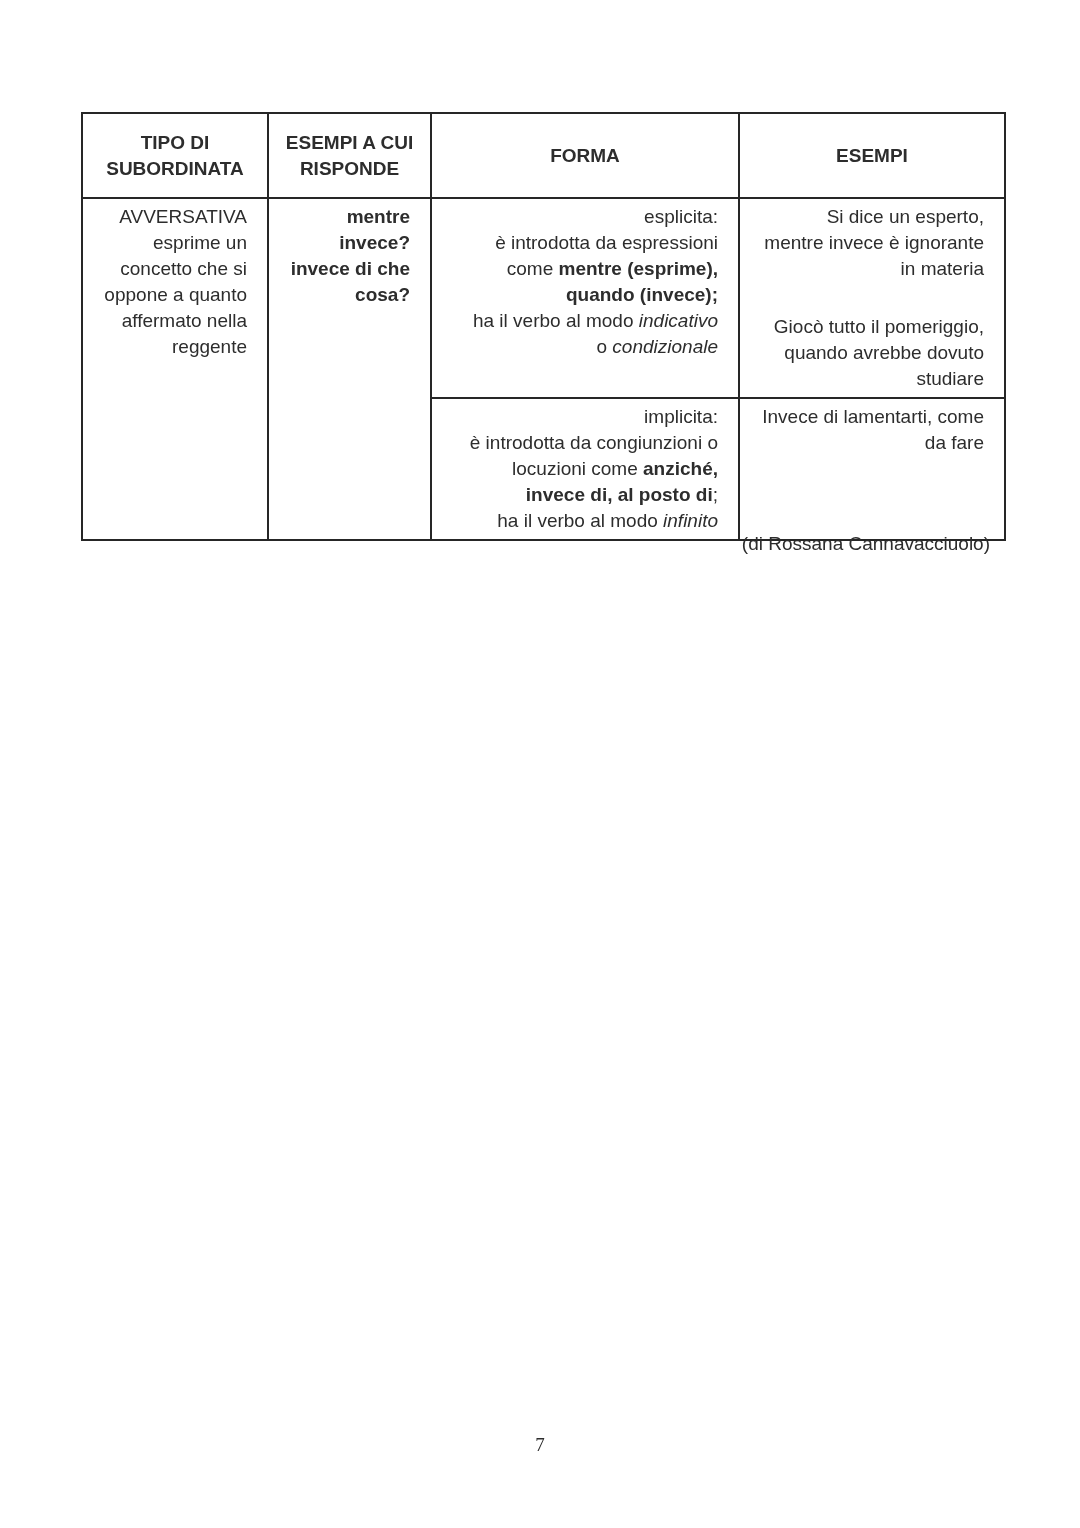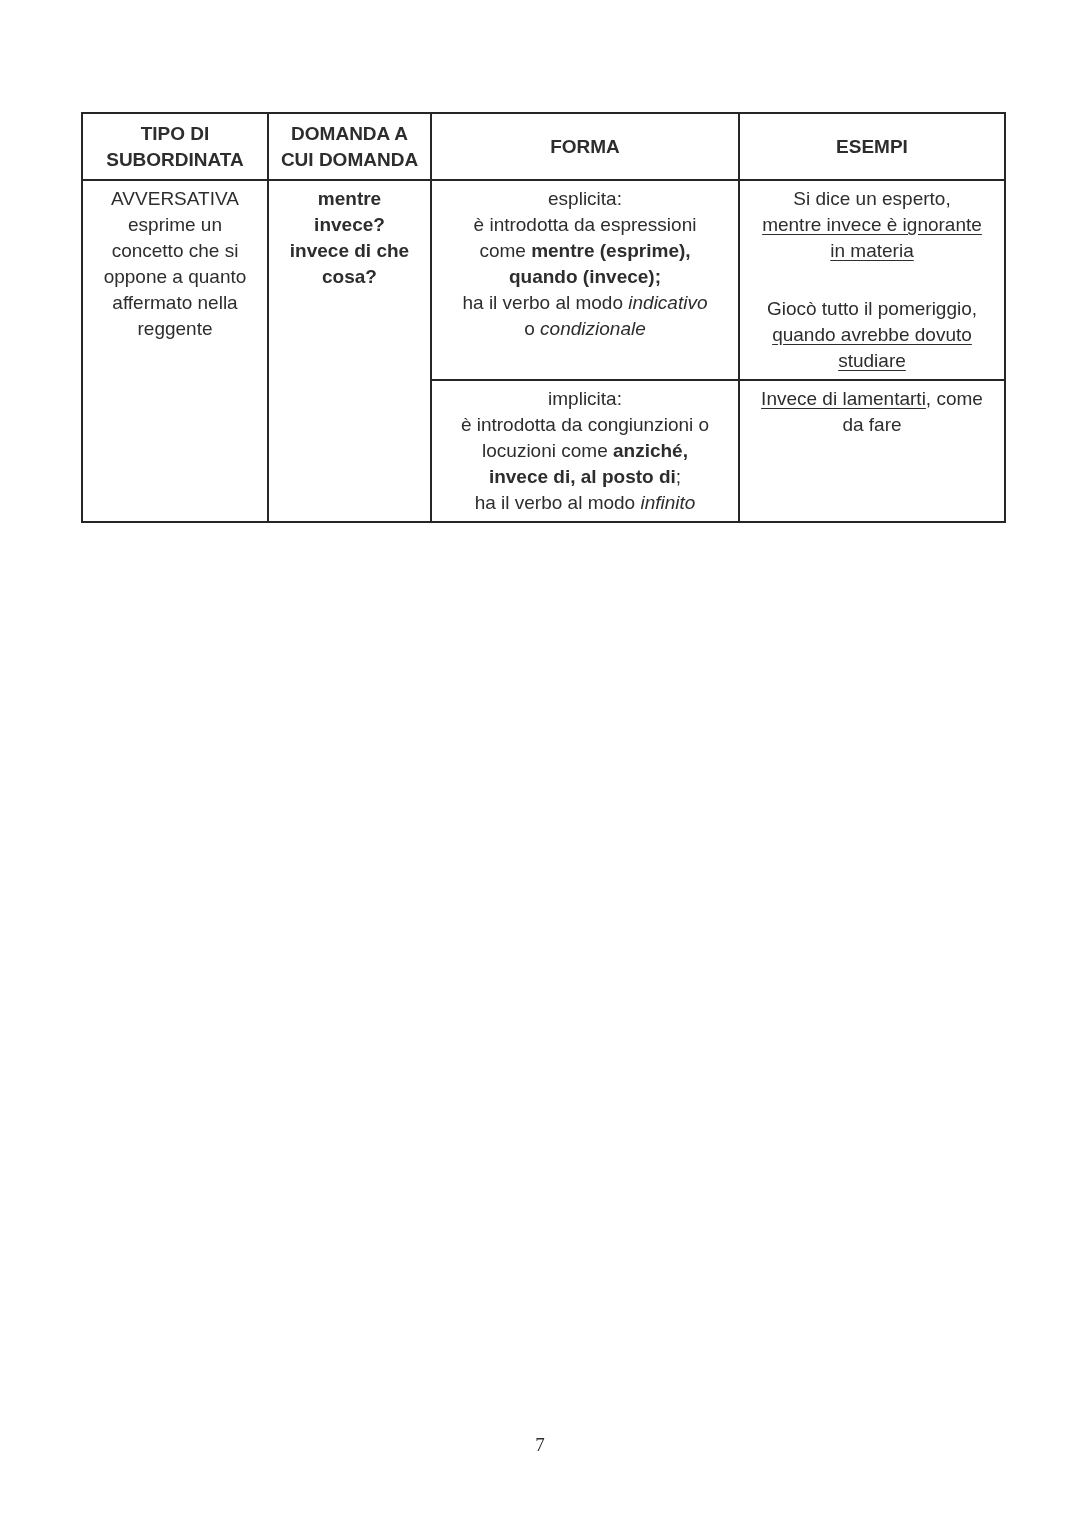--- a/index.html
+++ b/index.html
@@ -18,42 +18,42 @@
     left: 81px;
     top: 112px;
     border-collapse: collapse;
     table-layout: fixed;
     font-size: 19px;
     line-height: 26px;
   }
   table.doc-table td, table.doc-table th {
     border: 2px solid #262626;
     vertical-align: top;
-    text-align: center;
-    padding: 5px 8px;
+    text-align: right;
+    padding: 5px 20px;
     overflow: hidden;
   }
   table.doc-table th {
     font-weight: bold;
     text-align: center;
     vertical-align: middle;
     padding: 3px 6px;
   }
   .col-tipo   { width: 186px; }
   .col-dom    { width: 163px; }
   .col-forma  { width: 308px; }
   .col-esempi { width: 266px; }
-  tr.header-row   { height: 67px; }
+  tr.header-row   { height: 85px; }
   tr.row-esplicita{ height: 190px; }
   tr.row-implicita{ height: 141px; }
   .rt p { margin: 0; }
   .rt p.spacer { height: 32px; }
   .rt span.b { font-weight: bold; }
   .rt span.i { font-style: italic; }
-  .rt span.u { text-decoration: underline; text-underline-offset: 3px; margin-top: 13px; }
+  .rt span.u { text-underline-offset: 3px; margin-top: 13px; }
   .attribution {
     position: absolute;
     top: 533px;
     left: 81px;
     width: 923px;
     text-align: right;
     padding-right: 14px;
     font-size: 19px;
     color: #2d2d2d;
   }
@@ -76,21 +76,21 @@
   <table class="doc-table">
     <colgroup>
       <col class="col-tipo">
       <col class="col-dom">
       <col class="col-forma">
       <col class="col-esempi">
     </colgroup>
     <tbody>
       <tr class="header-row">
         <th>TIPO DI SUBORDINATA</th>
-        <th>DOMANDA A CUI DOMANDA</th>
+        <th>ESEMPI A CUI RISPONDE</th>
         <th>FORMA</th>
         <th>ESEMPI</th>
       </tr>
       <tr class="row-esplicita">
         <td rowspan="2" class="rt">
             <p><span>AVVERSATIVA</span></p>
             <p><span>esprime un</span></p>
             <p><span>concetto che si</span></p>
             <p><span>oppone a quanto</span></p>
             <p><span>affermato nella</span></p>
@@ -129,16 +129,17 @@
             <p><span>ha il verbo al modo </span><span class="i">infinito</span></p>
           </td>
         <td class="rt">
             <p><span class="u">Invece di lamentarti</span><span>, come</span></p>
             <p><span>da fare</span></p>
           </td>
       </tr>
     </tbody>
   </table>
 
+  <div class="attribution">(di Rossana Cannavacciuolo)</div>
 
   <div class="page-number">7</div>
 
 </div>
 
 </body></html>

